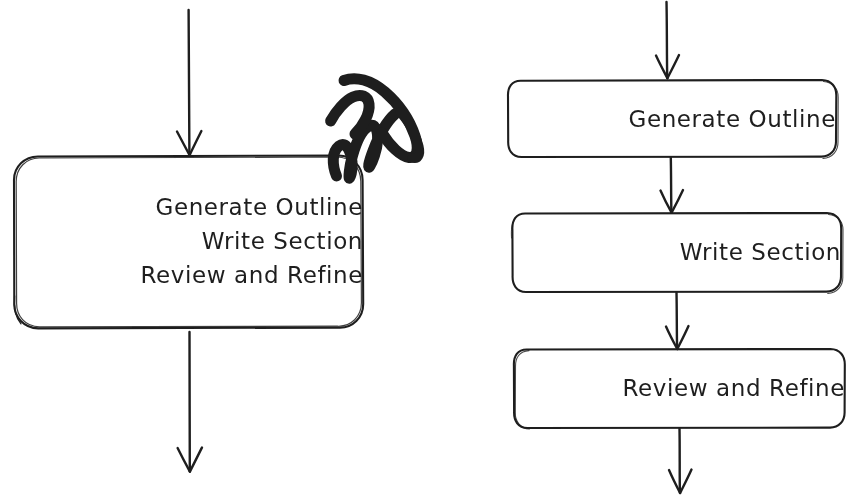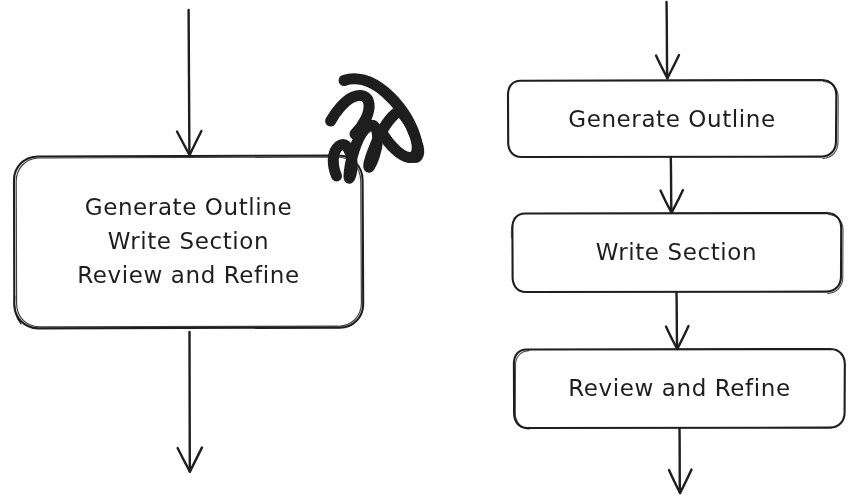--- a/index.html
+++ b/index.html
@@ -21,21 +21,21 @@
   }
   #sketch {
     position: absolute;
     top: 0;
     left: 0;
     width: 852px;
     height: 503px;
   }
   .node-label {
     position: absolute;
-    text-align: center;
+    text-align: right;
     color: #1e1e1e;
     font-family: "DejaVu Sans", sans-serif;
     font-size: 23px;
     line-height: 34px;
     letter-spacing: 0.6px;
     white-space: pre;
     pointer-events: none;
     user-select: none;
   }
   .stroke {

